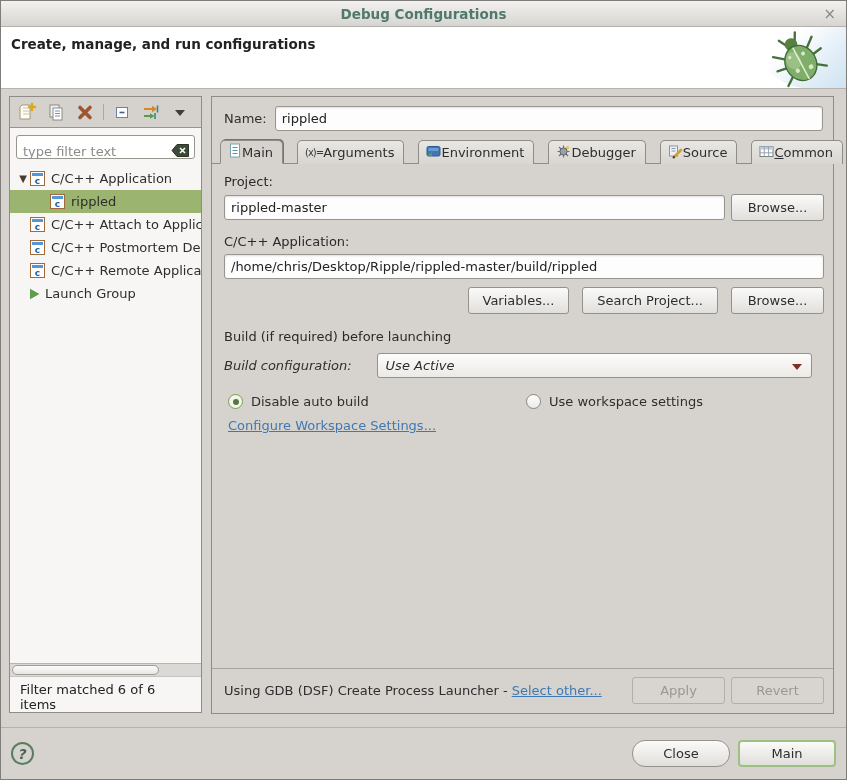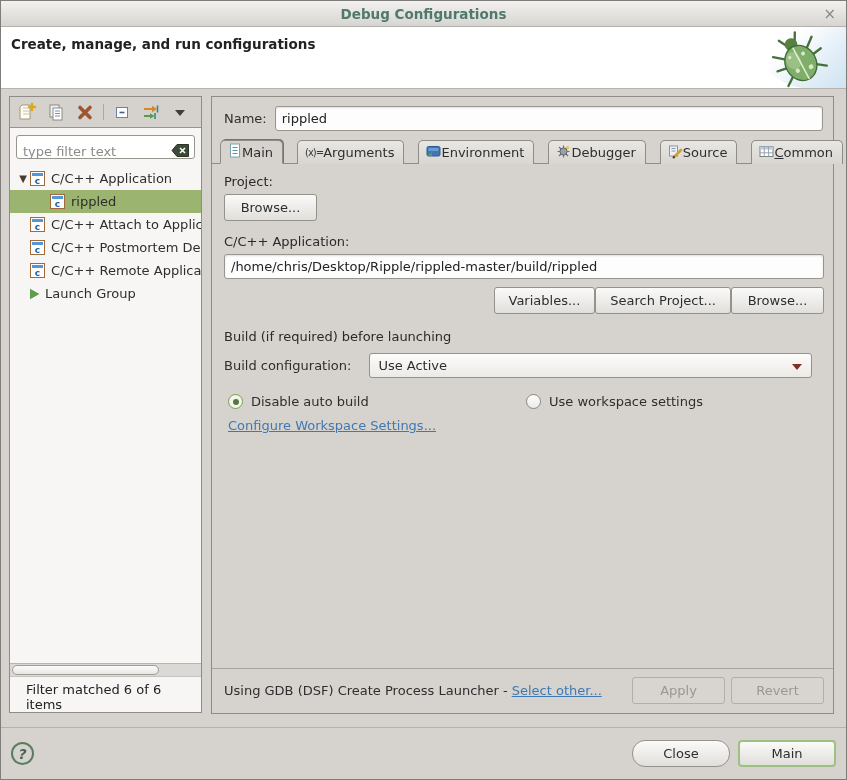--- a/index.html
+++ b/index.html
@@ -39,21 +39,21 @@
   .tree-row.selected { background:#9bb470; }
   .tree-row .tlabel { margin-left:6px; color:#2e2e2e; overflow:hidden; }
   .cicon { flex:none; width:15px; height:15px; background:#fff; border:1px solid #a06a3a; position:relative;
     font:bold 9px "DejaVu Sans",sans-serif; color:#2060a8; text-align:center; line-height:17px; }
   .cicon::before { content:""; position:absolute; top:1px; left:1px; right:1px; height:3px; background:#5596d8; }
   .cicon::after { content:"c"; position:relative; top:1px; }
   .play-ico { flex:none; width:0; height:0; border-left:9px solid #5d9e4c; border-top:5.5px solid transparent; border-bottom:5.5px solid transparent; filter:drop-shadow(0 0 0.5px #3c6e30); }
   .lp-hscroll { height:14px; background:#dbd9d5; border-top:1px solid #b8b5b0; border-bottom:1px solid #c6c4c0; position:relative; }
   .lp-hscroll .thumb { position:absolute; left:2px; top:1px; height:10px; width:77%;
     background:linear-gradient(#fbfbfa,#e8e6e2); border:1px solid #a09d98; border-radius:6px; }
-  .lp-status { padding:5px 6px 0 16px; color:#222; }
+  .lp-status { padding:5px 6px 0 10px; color:#222; }
 
   .right-panel { position:absolute; left:210px; top:95px; width:623px; height:618px;
     border:1px solid #8f8c88; background:#d6d3ce; display:flex; flex-direction:column; }
   .name-row { display:flex; align-items:center; gap:8px; padding:9px 10px 8px 12px; }
   .text-input { background:#fdfdfd; border:1px solid #98958f; border-radius:3px; height:25px; padding:0 6px;
     font:13px "DejaVu Sans",sans-serif; color:#222; box-shadow:inset 0 1px 2px rgba(0,0,0,.12); width:100%; outline:none; }
   .name-row .text-input { flex:1; }
 
   
   .tabbar { display:flex; align-items:flex-end; padding-left:8px; border-bottom:1px solid #8f8c88; height:25px; }
@@ -64,23 +64,23 @@
   .mnemonic { display:inline-block; }
   .mnemonic::first-letter { text-decoration:underline; }
   .args-glyph { font-size:10px; color:#3a3a3a; letter-spacing:-1px; }
 
   .tab-content { flex:1; display:flex; flex-direction:column; padding-top:10px; }
   .flabel { margin:0 12px 5px 12px; color:#2a2a2a; }
   .frow { display:flex; align-items:center; gap:6px; margin:0 9px 0 12px; }
   .btn { background:linear-gradient(#fafaf9,#e1dfdb); border:1px solid #95928c; border-radius:3px;
     color:#2e2e2e; font:13px "DejaVu Sans",sans-serif; height:27px; padding:0 14px; min-width:93px; cursor:default; }
   .btn.disabled { color:#9b9892; background:#d8d5d0; border-color:#b2afa9; }
-  .btn-row { display:flex; justify-content:flex-end; gap:0; margin:8px 9px 0 12px; }
+  .btn-row { display:flex; justify-content:flex-end; gap:13px; margin:8px 9px 0 12px; }
   .section-label { margin:15px 12px 0 12px; color:#2a2a2a; }
-  .combo-row { display:flex; align-items:center; gap:18px; margin:9px 21px 0 12px; }
+  .combo-row { display:flex; align-items:center; gap:25px; margin:9px 21px 0 12px;font-style:italic; }
   .combo { flex:1; display:flex; align-items:center; height:25px; background:linear-gradient(#fcfcfb,#eceae6);
     border:1px solid #95928c; border-radius:3px; padding:0 8px; position:relative; }
   .combo .arrow { position:absolute; right:9px; top:10px; width:0; height:0;
     border-left:5px solid transparent; border-right:5px solid transparent; border-top:6px solid #7c3028; }
   .radio-grid { display:grid; grid-template-columns:298px auto; row-gap:9px; margin:16px 12px 0 16px; align-items:center; }
   .radio-item { display:flex; align-items:center; gap:8px; }
   .radio { width:15px; height:15px; border-radius:50%; border:1px solid #8b8883; background:linear-gradient(#fdfdfc,#ececea); flex:none; position:relative; }
   .radio.checked { border:1px solid #74a046; background:#f2f5ec; }
   .radio.checked::after { content:""; position:absolute; left:3.5px; top:3.5px; width:6px; height:6px; border-radius:50%; background:#5a7248; }
   a.link { color:#3e79b4; text-decoration:underline; cursor:pointer; }
@@ -277,20 +277,21 @@
               <rect x="1" y="1.5" width="13" height="3" fill="#b8cce0"></rect>
               <path d="M5.3 1.5 v10 M9.6 1.5 v10 M1 7.8 h13" stroke="#9aa4ac" stroke-width="1"></path>
             </svg></span>
         <span class="mnemonic">Common</span>
       </div>
     </div>
 
     <div class="tab-content">
       <div class="flabel">Project:</div>
       <div class="frow">
+        <input class="text-input" type="text" value="rippled-master" style="">
         <button class="btn">Browse...</button>
       </div>
 
       <div class="flabel" style="margin-top:13px;">C/C++ Application:</div>
       <div class="frow">
         <input class="text-input" type="text" value="/home/chris/Desktop/Ripple/rippled-master/build/rippled" style="">
       </div>
       <div class="btn-row">
         <button class="btn">Variables...</button>
         <button class="btn">Search Project...</button>

